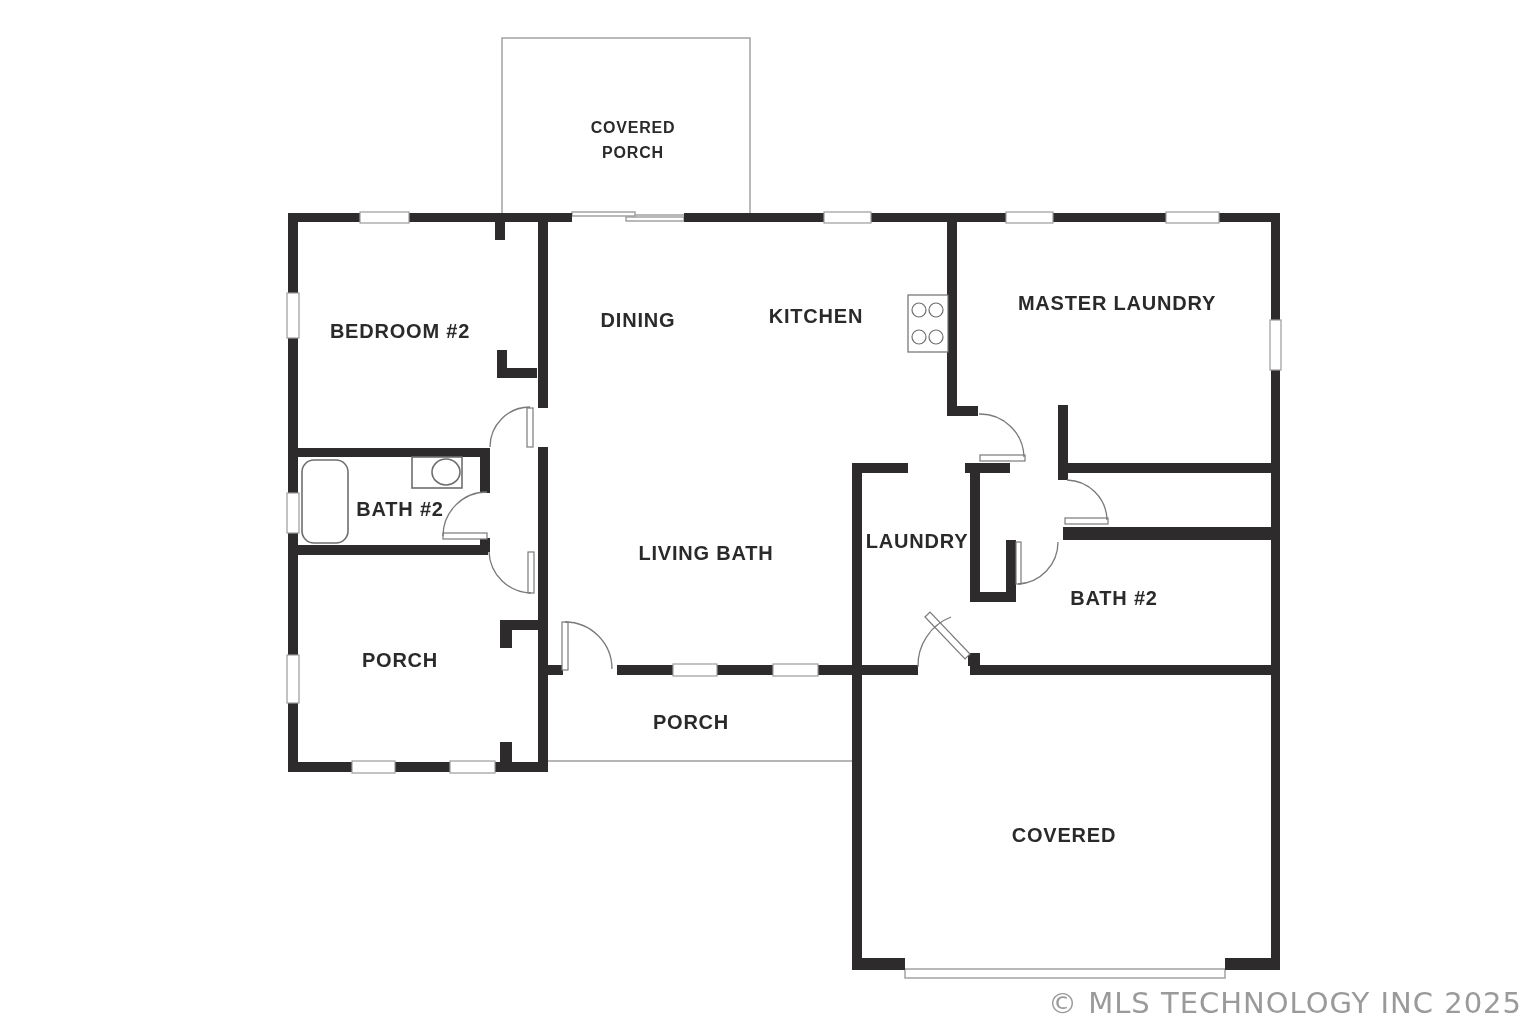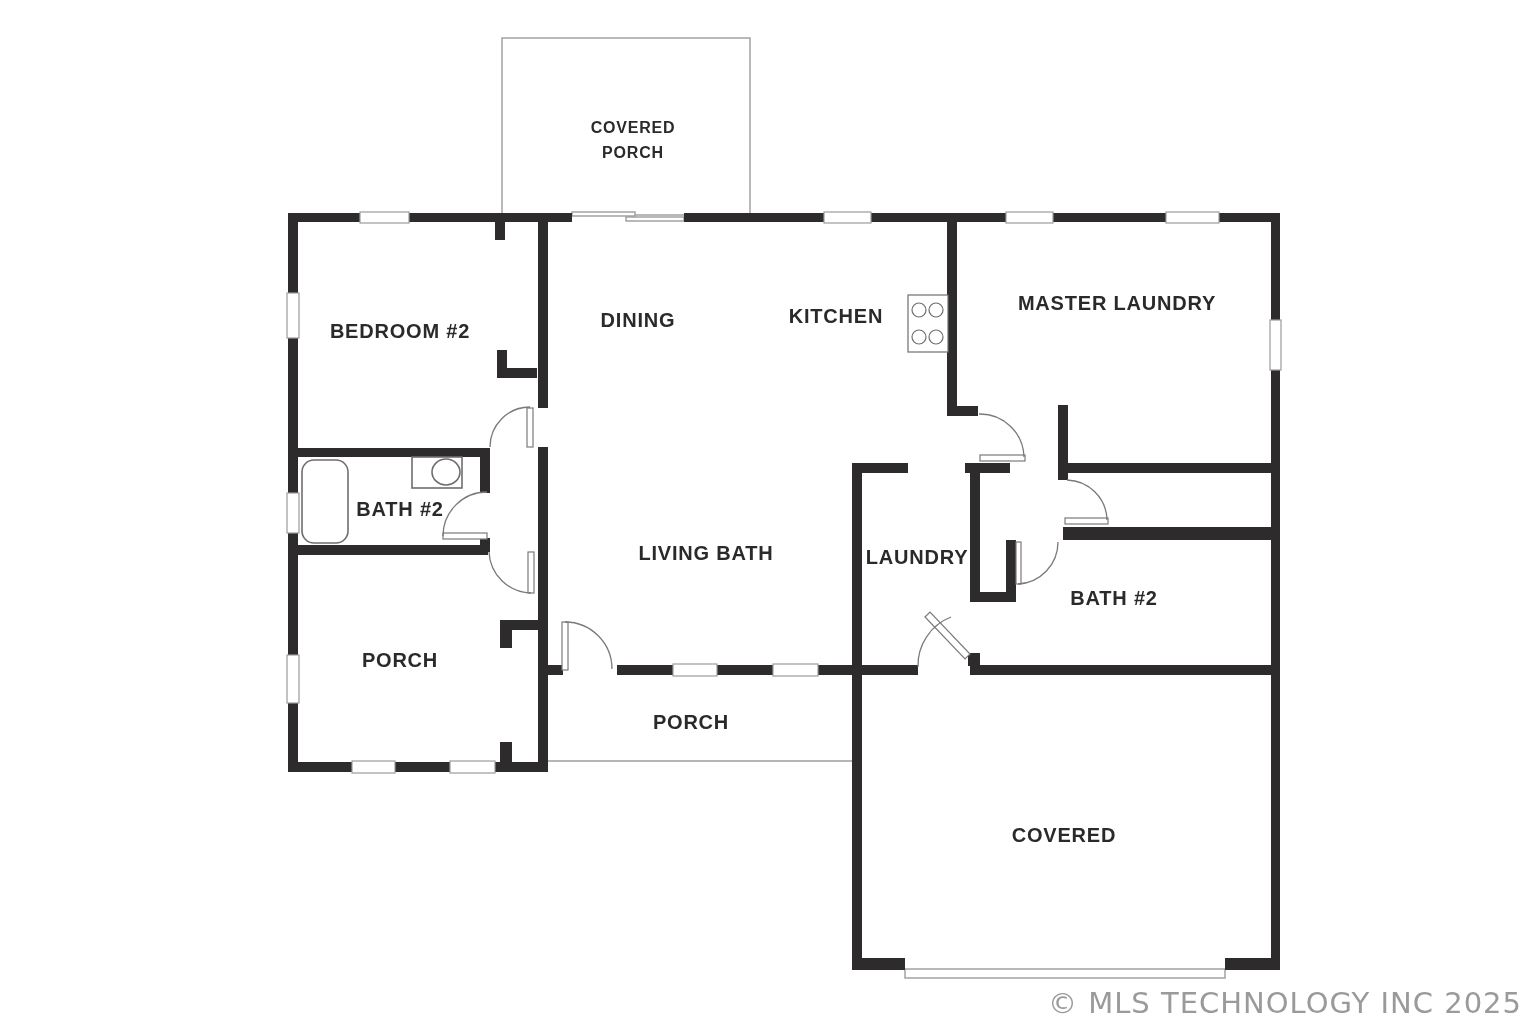--- a/index.html
+++ b/index.html
@@ -179,25 +179,25 @@
     <circle class="fix" cx="936" cy="337" r="7" style="stroke-width:1.2"></circle>
   </g>
 </svg>
 
 <div class="room-label small" style="left:633px;top:140px;">
   <div>COVERED</div>
   <div>PORCH</div>
 </div>
 <div class="room-label" style="left:400px;top:331px;">BEDROOM #2</div>
 <div class="room-label" style="left:638px;top:320px;">DINING</div>
-<div class="room-label" style="left:836px;top:316px;">KITCHEN</div>
+<div class="room-label" style="left:816px;top:316px;">KITCHEN</div>
 <div class="room-label" style="left:1117px;top:303px;">MASTER LAUNDRY</div>
 <div class="room-label" style="left:400px;top:509px;">BATH #2</div>
 <div class="room-label" style="left:706px;top:553px;">LIVING BATH</div>
-<div class="room-label" style="left:917px;top:557px;">LAUNDRY</div>
+<div class="room-label" style="left:917px;top:541px;">LAUNDRY</div>
 <div class="room-label" style="left:1114px;top:598px;">BATH #2</div>
 <div class="room-label" style="left:400px;top:660px;">PORCH</div>
 <div class="room-label" style="left:691px;top:722px;">PORCH</div>
 <div class="room-label" style="left:1064px;top:835px;">COVERED</div>
 
 <div class="watermark">© MLS TECHNOLOGY INC 2025</div>
 
 </div>
 
 </body></html>

